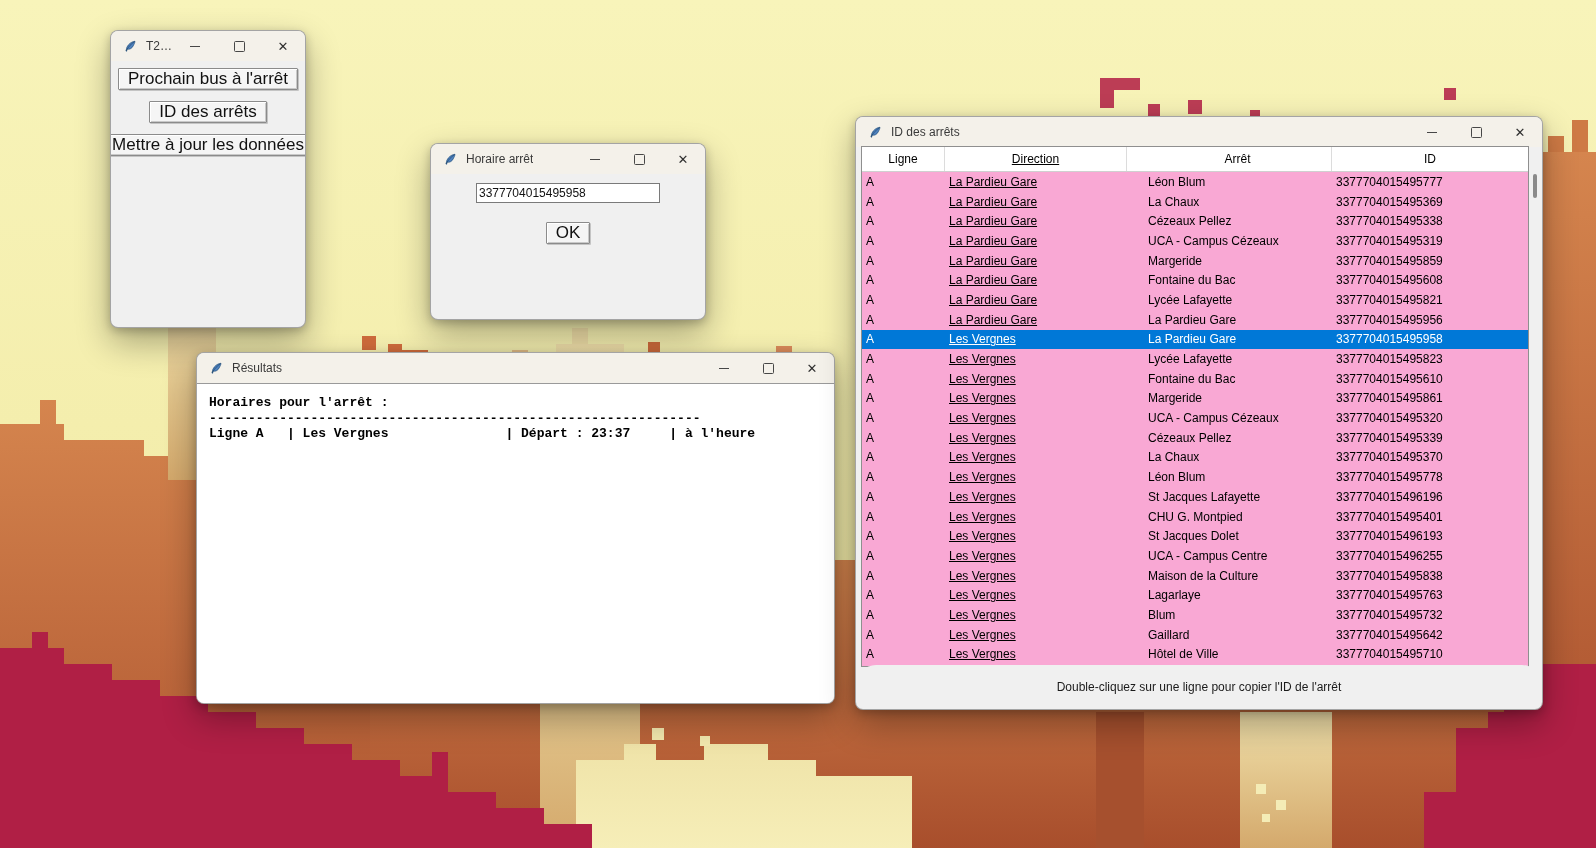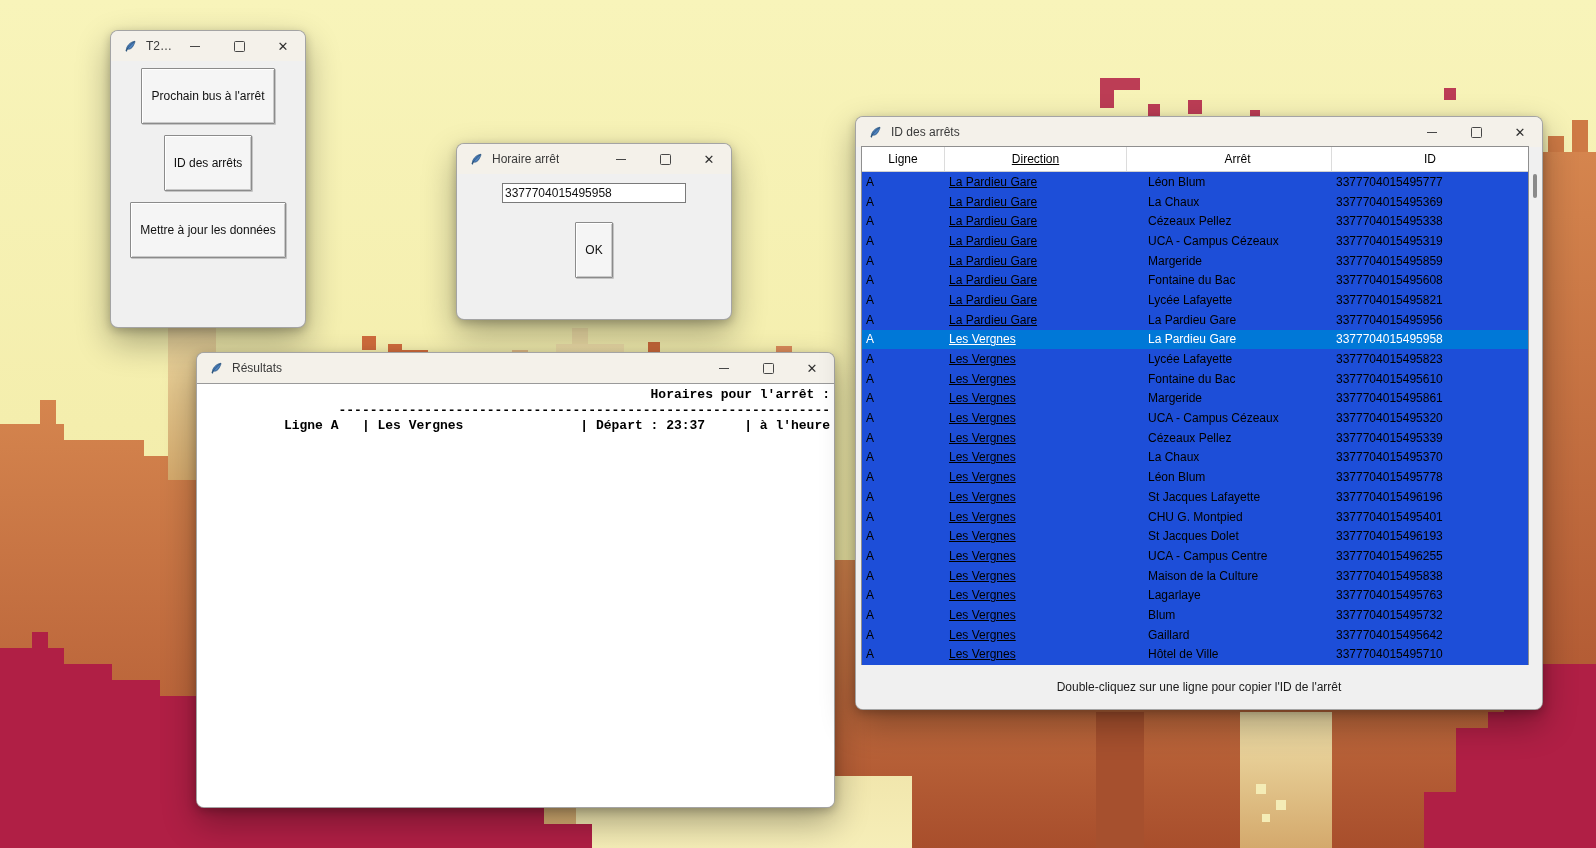--- a/index.html
+++ b/index.html
@@ -26,75 +26,75 @@
     overflow:hidden;text-overflow:ellipsis;flex:0 1 auto;
   }
   .controls{margin-left:auto;display:flex;height:100%;}
   .ctl{width:44px;height:100%;display:flex;align-items:center;justify-content:center;cursor:default;}
   .glyph-min{width:10px;height:1px;background:#474747;}
   .glyph-max{width:9px;height:9px;border:1px solid #474747;border-radius:1.5px;}
   .glyph-close{font-size:13px;color:#303030;line-height:1;font-family:"DejaVu Sans",sans-serif;}
 
   
   .tkbtn{
-    font-family:"Liberation Sans",sans-serif;font-size:12px;color:#111;
-    background:#F5F5F5;border:1px solid #8B8B8B;padding:20px 9px;
+    font-family:"Liberation Sans",sans-serif;font-size:17px;color:#111;
+    background:#F5F5F5;border:1px solid #8B8B8B;padding:0 9px;
     box-shadow:inset 1px 1px 0 #ffffff,inset -1px -1px 0 #c9c9c9,1px 1px 0 rgba(0,0,0,.18);
     border-radius:1px;cursor:default;white-space:nowrap;
   }
 
   
   .win-main{left:110px;top:30px;width:196px;height:298px;}
   .win-main .body{display:flex;flex-direction:column;align-items:center;gap:11px;padding-top:7px;}
 
   
-  .win-horaire{left:456px;top:143px;width:276px;height:177px;}
+  .win-horaire{left:430px;top:143px;width:276px;height:177px;}
   .win-horaire .body{display:flex;flex-direction:column;align-items:center;}
   .stop-input{
     margin-top:9px;width:178px;height:18px;border:1px solid #7a7a7a;background:#fff;
     font-family:"Liberation Sans",sans-serif;font-size:12px;color:#111;padding:0 2px;border-radius:0;
   }
   .ok-btn{margin-top:19px;}
 
   
-  .win-res{left:196px;top:352px;width:639px;height:456px;text-align:right;}
+  .win-res{left:196px;top:352px;width:639px;height:352px;}
   .res-body{
     background:#fff;border-top:1px solid #9a9a9a;height:calc(100% - 30px);box-sizing:border-box;
   }
   .res-pre{
-    margin:0;padding:3px 4px;font-family:"Liberation Mono","DejaVu Sans Mono",monospace;
+    margin:8px;padding:3px 4px;font-family:"Liberation Mono","DejaVu Sans Mono",monospace;
     font-size:13px;font-weight:600;line-height:15.6px;color:#000;white-space:pre;
   }
 
   
   .win-ids{left:855px;top:116px;width:688px;height:594px;}
   .tree{
     position:absolute;left:5px;top:29px;width:668px;height:521px;
-    background:#1d4ed8;border:1px solid #8f8f8f;box-sizing:border-box;overflow:hidden;
+    background:#f9a8d4;border:1px solid #8f8f8f;box-sizing:border-box;overflow:hidden;
   }
   .tree-head{display:flex;height:24px;border-bottom:1px solid #d0d0d0;background:#fff;}
   .th{
     display:flex;align-items:center;justify-content:center;font-size:12px;color:#000;
     border-right:1px solid #dcdcdc;box-sizing:border-box;height:100%;
   }
   .th:last-child{border-right:none;text-align:center;}
   .c0{width:83px;} .c1{width:182px;text-decoration:underline;} .c2{width:188px;margin-left:17px;} .c3{width:213px;flex:1;}
   .tree-body{overflow:hidden;height:calc(100% - 25px);}
   .tree-row{display:flex;height:19.7px;align-items:center;}
   .tree-row .cell{
     font-size:12px;color:#000;padding-left:4px;box-sizing:border-box;
     white-space:nowrap;overflow:hidden;
   }
   .tree-row.selected{background:#0078D7;}
   .tree-row.selected .cell{color:#fff;}
   .scrollbar{position:absolute;right:0;top:29px;width:15px;height:521px;}
   .scroll-thumb{position:absolute;left:6px;top:28px;width:4px;height:24px;background:#8a8a8a;border-radius:2px;}
   .statusbar{
     position:absolute;left:0;right:0;bottom:0;height:44px;background:#F0F0F0;
-    display:flex;align-items:center;justify-content:center;font-size:12px;color:#1b1b1b;
+    display:flex;align-items:center;justify-content:center;font-size:12px;color:#1b1b1b;border-radius:20px;
   }
 </style>
 </head>
 <body>
 
 <div class="desktop">
 
   <svg class="bg" width="1596" height="848" viewBox="0 0 1596 848" shape-rendering="crispEdges" aria-hidden="true">
     <defs>
       <linearGradient id="gCream" x1="0" y1="0" x2="0" y2="1">

